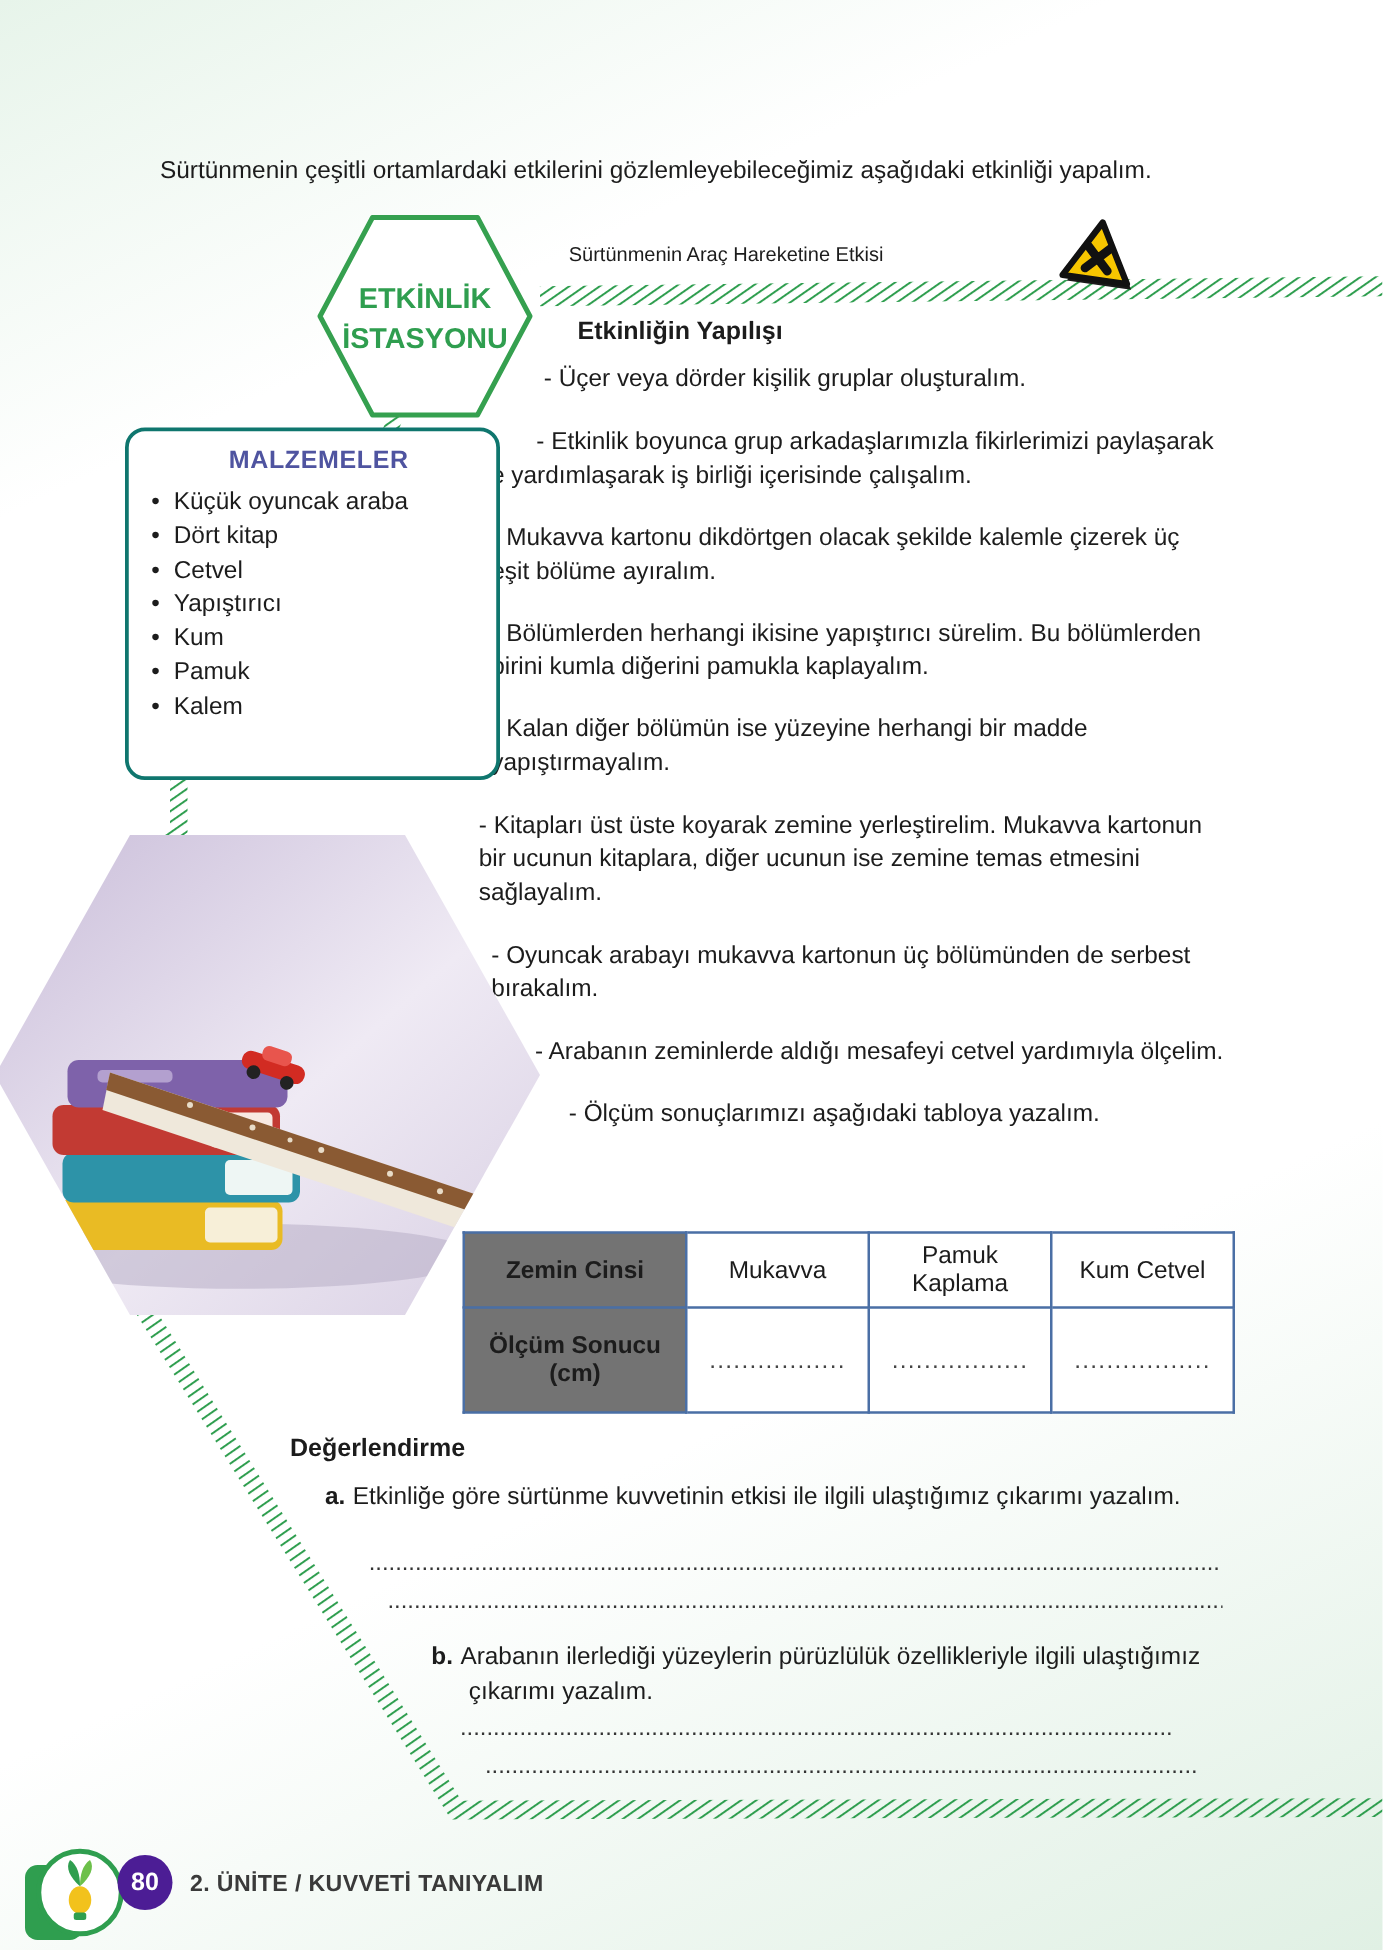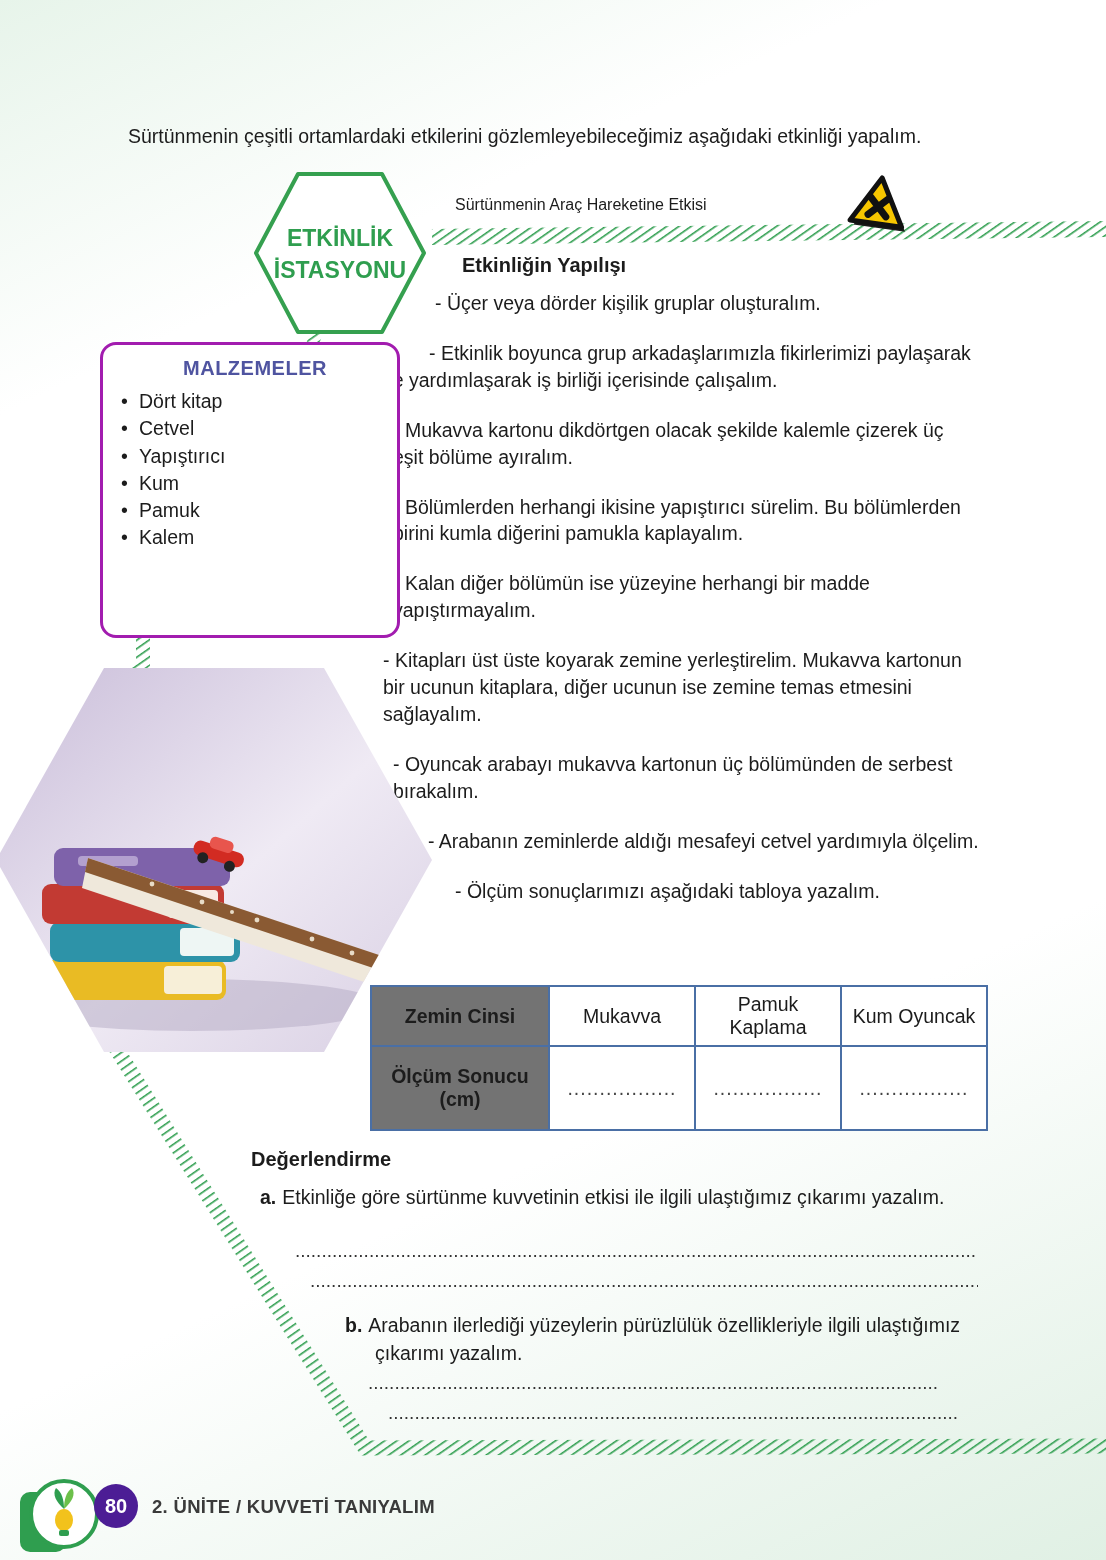--- a/index.html
+++ b/index.html
@@ -17,35 +17,35 @@
   .warn-svg{left:842px;top:172px;}
   .section-heading{left:462px;top:254px;font-size:20px;font-weight:bold;}
   .steps{left:383px;top:290px;width:612px;}
   .steps p{font-size:19.5px;line-height:1.38;margin:0 16px 23px 0;}
   .steps p.ind1{padding-left:52px;}
   .steps p.ind2{text-indent:46px;}
   .steps p.ind3{padding-left:10px;}
   .steps p.ind4{padding-left:45px;}
   .steps p.ind5{padding-left:72px;}
   .materials{left:100px;top:342px;width:268px;height:258px;background:#ffffff;
-    border:3px solid #a21caf;border-radius:16px;padding:10px 8px 22px 18px;}
+    border:3px solid #0f766e;border-radius:16px;padding:10px 8px 8px 18px;}
   .materials h3{margin:2px 0 8px 0;text-align:center;font-size:20px;letter-spacing:.5px;color:#4f54a0;}
   .materials ul{list-style:none;margin:0;padding:0;}
   .materials li{font-size:19.5px;line-height:1.4;padding-left:18px;position:relative;}
   .materials li::before{content:"•";position:absolute;left:0;top:0;color:#1c1c1c;}
   .hex-img{left:-8px;top:660px;}
   .table-wrap{left:370px;top:985px;}
   table.meas{border-collapse:collapse;background:#ffffff;}
   table.meas td,table.meas th{border:2px solid #4a6fa5;text-align:center;vertical-align:middle;
     font-size:19.5px;padding:6px 8px;}
   table.meas th{background:#737373;font-weight:bold;}
   .c0{width:160px;} .c1{width:128px;margin-top:27px;} .c2{width:128px;} .c3{width:128px;}
   .r0{height:52px;} .r1{height:84px;}
   .dotcell{color:#444;letter-spacing:1px;}
-  .eval-title{left:251px;top:1148px;font-size:20px;font-weight:bold;}
+  .eval-title{left:232px;top:1148px;font-size:20px;font-weight:bold;}
   .eval-item{font-size:19.5px;line-height:1.42;padding-left:30px;text-indent:-30px;}
   .eval-a{left:260px;top:1184px;width:700px;}
   .eval-b{left:345px;top:1312px;width:600px;}
   .eval-item b{margin-right:6px;}
   .dotline{font-size:19px;color:#333;white-space:nowrap;overflow:hidden;}
   .dla1{left:295px;top:1240px;width:682px;}
   .dla2{left:310px;top:1270px;width:668px;}
   .dlb1{left:368px;top:1372px;width:606px;}
   .dlb2{left:388px;top:1402px;width:588px;}
   .footer-green{left:20px;top:1492px;width:46px;height:60px;background:#2f9e4f;border-radius:10px;}
@@ -96,20 +96,21 @@
   <p class="ind3">- Kalan diğer bölümün ise yüzeyine herhangi bir madde yapıştırmayalım.</p>
   <p>- Kitapları üst üste koyarak zemine yerleştirelim. Mukavva kartonun bir ucunun kitaplara, diğer ucunun ise zemine temas etmesini sağlayalım.</p>
   <p class="ind3">- Oyuncak arabayı mukavva kartonun üç bölümünden de serbest bırakalım.</p>
   <p class="ind4">- Arabanın zeminlerde aldığı mesafeyi cetvel yardımıyla ölçelim.</p>
   <p class="ind5">- Ölçüm sonuçlarımızı aşağıdaki tabloya yazalım.</p>
 </div>
 
 <div class="abs materials z1">
   <h3>MALZEMELER</h3>
   <ul>
+    <li>Küçük oyuncak araba</li>
     <li>Dört kitap</li>
     <li>Cetvel</li>
     <li>Yapıştırıcı</li>
     <li>Kum</li>
     <li>Pamuk</li>
     <li>Kalem</li>
   </ul>
 </div>
 
 <svg class="abs hex-img z1" width="445" height="400" viewBox="0 0 445 400">
@@ -154,21 +155,21 @@
   </g>
 </svg>
 
 <div class="abs table-wrap z1">
   <table class="meas">
     <tbody>
         <tr class="r0">
       <th class="c0">Zemin Cinsi</th>
       <td class="c1">Mukavva</td>
       <td class="c2">Pamuk Kaplama</td>
-      <td class="c3">Kum Oyuncak</td>
+      <td class="c3">Kum Cetvel</td>
     </tr>
     <tr class="r1">
       <th>Ölçüm Sonucu (cm)</th>
       <td class="dotcell">.................</td>
       <td class="dotcell">.................</td>
       <td class="dotcell">.................</td>
     </tr>
   </tbody>
     </table>
 </div>

